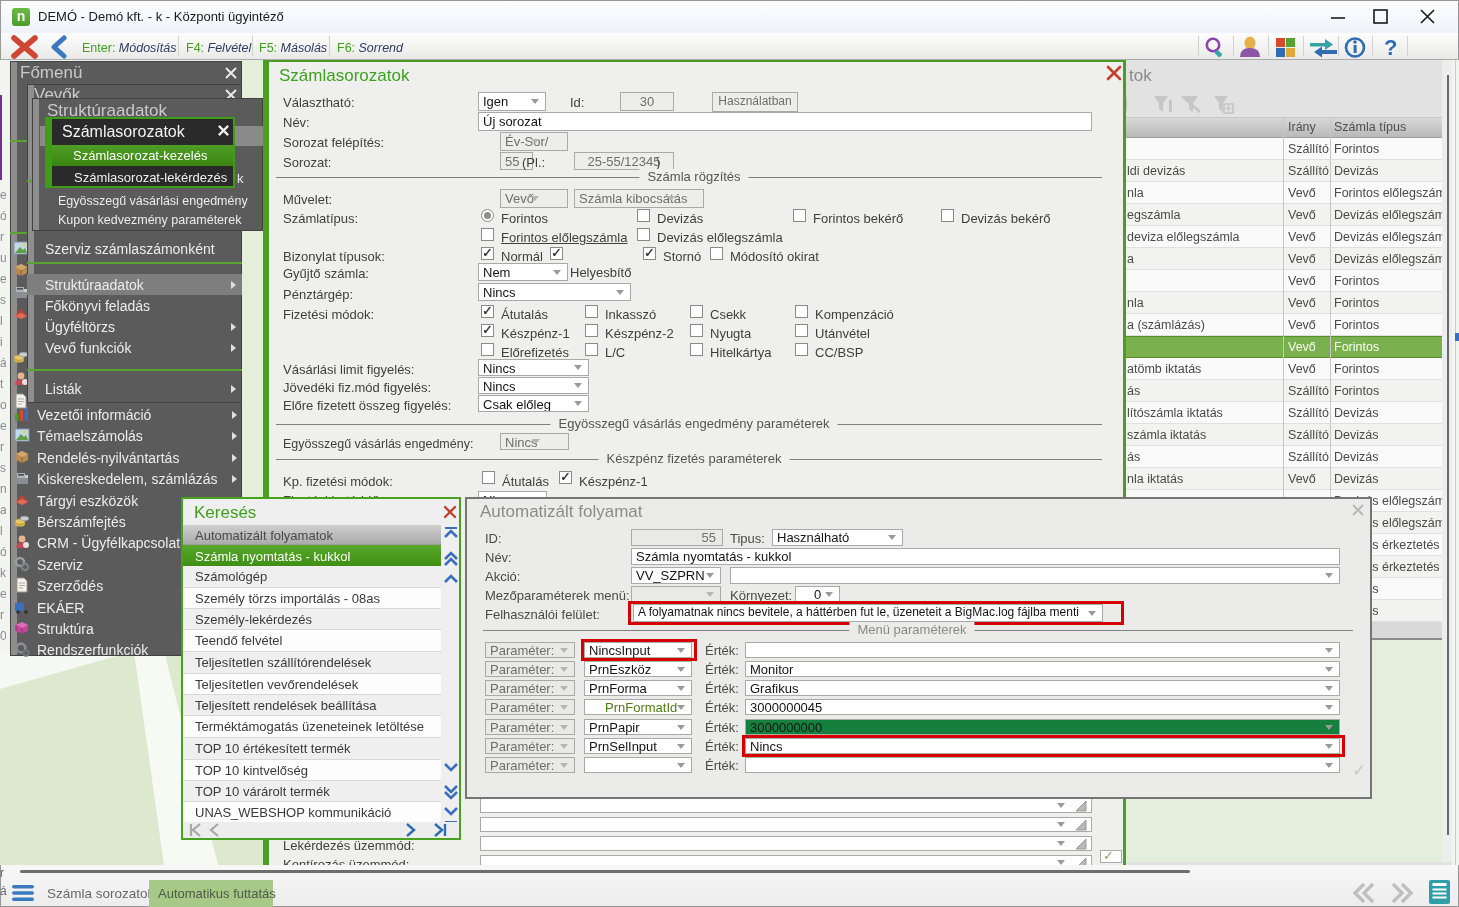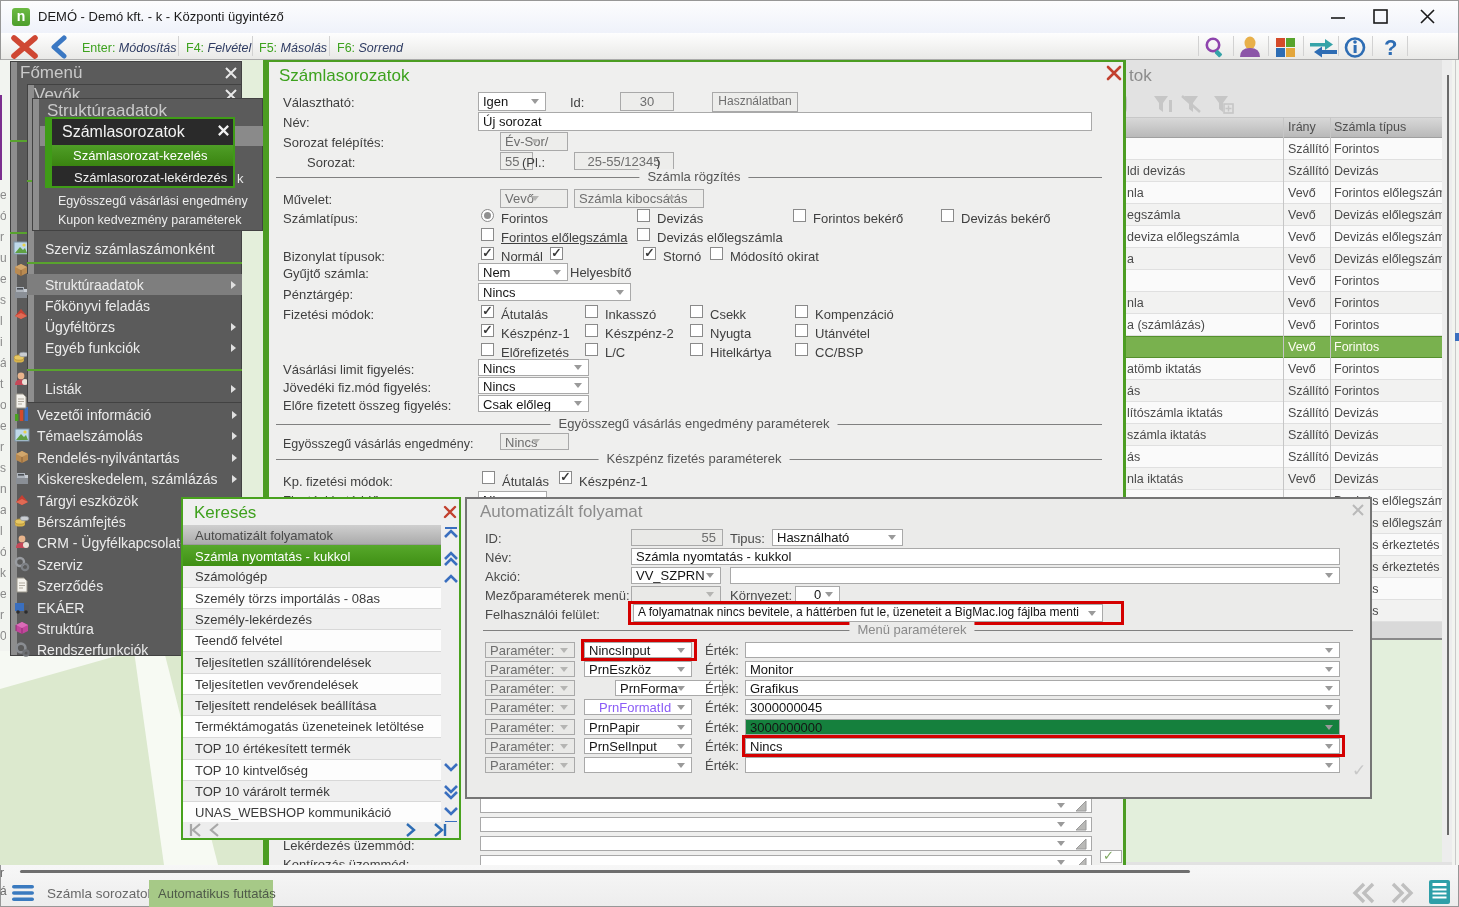--- a/index.html
+++ b/index.html
@@ -153,21 +153,21 @@
 <div class="abs fld" style="left:478px;top:92px;width:68px;height:19px;font-size:13px;">Igen</div>
 <div class="abs tri" style="left:531px;top:99px;border-top-color:#9A9A9A;"></div>
 <div class="abs lbl" style="left:570px;top:95px;color:#3F3F3F;font-size:13px;">Id:</div>
 <div class="abs fld dis" style="left:598px;top:92px;width:54px;height:19px;font-size:13px;text-align:center;">30</div>
 <div class="abs fld dis" style="left:690px;top:92px;width:86px;height:20px;font-size:12px;text-align:center;">Használatban</div>
 <div class="abs lbl" style="left:283px;top:115px;color:#3F3F3F;font-size:13px;">Név:</div>
 <div class="abs fld" style="left:478px;top:112px;width:614px;height:19px;font-size:13px;">Új sorozat</div>
 <div class="abs lbl" style="left:283px;top:135px;color:#3F3F3F;font-size:13px;">Sorozat felépítés:</div>
 <div class="abs fld dis" style="left:478px;top:132px;width:68px;height:19px;font-size:13px;">Év-Sor/</div>
 <div class="abs tri" style="left:531px;top:139px;border-top-color:#B5B5B3;"></div>
-<div class="abs lbl" style="left:283px;top:155px;color:#3F3F3F;font-size:13px;margin-left:24px;">Sorozat:</div>
+<div class="abs lbl" style="left:283px;top:155px;color:#3F3F3F;font-size:13px;">Sorozat:</div>
 <div class="abs fld dis" style="left:478px;top:152px;width:33px;height:18px;font-size:13px;">55</div>
 <div class="abs lbl" style="left:522px;top:155px;color:#3F3F3F;font-size:13px;">(Pl.:</div>
 <div class="abs fld dis" style="left:552px;top:152px;width:100px;height:18px;font-size:13px;text-align:center;">25-55/12345</div>
 <div class="abs lbl" style="left:656px;top:155px;color:#3F3F3F;font-size:13px;">)</div>
 <div class="abs sepline" style="left:276px;top:177px;width:826px;"></div>
 <div class="abs septxt" style="left:694px;top:169px;transform:translateX(-50%);background:#EFEFEE;padding:0 8px;">Számla rögzítés</div>
 <div class="abs lbl" style="left:283px;top:192px;color:#3F3F3F;font-size:13px;">Művelet:</div>
 <div class="abs fld dis" style="left:478px;top:189px;width:68px;height:19px;font-size:13px;">Vevő</div>
 <div class="abs tri" style="left:531px;top:196px;border-top-color:#B5B5B3;"></div>
 <div class="abs fld dis" style="left:552px;top:189px;width:130px;height:19px;font-size:13px;">Számla kibocsátás</div>
@@ -398,21 +398,21 @@
   </svg>
 <div class="abs gsep" style="left:27px;top:180px;width:8px;"></div>
 <div class="abs mitem" style="left:45px;top:241px;">Szerviz számlaszámonként</div>
 <div class="abs gsep" style="left:27px;top:262px;width:215px;"></div>
 <div class="abs" style="left:27px;top:274px;width:215px;height:21px;background:#7E7E7E;"></div>
 <div class="abs mitem" style="left:45px;top:277px;">Struktúraadatok</div>
 <div class="abs marr" style="left:231px;top:281px;"></div>
 <div class="abs mitem" style="left:45px;top:298px;">Főkönyvi feladás</div>
 <div class="abs mitem" style="left:45px;top:319px;">Ügyféltörzs</div>
 <div class="abs marr" style="left:231px;top:323px;"></div>
-<div class="abs mitem" style="left:45px;top:340px;">Egyéb funkciók</div>
+<div class="abs mitem" style="left:45px;top:340px;">Vevő funkciók</div>
 <div class="abs marr" style="left:231px;top:344px;"></div>
 <div class="abs gsep" style="left:27px;top:369px;width:215px;"></div>
 <div class="abs mitem" style="left:45px;top:381px;">Listák</div>
 <div class="abs marr" style="left:231px;top:385px;"></div>
 <div class="abs menu" style="left:32px;top:98px;width:231px;height:133px;"></div>
 <div class="abs mtitle" style="left:47px;top:101px;">Struktúraadatok</div>
 <div class="abs" style="left:40px;top:126px;width:223px;height:20px;background:#8A8A8A;"></div>
 
 <div class="abs mitem" style="left:58px;top:194px;font-size:12.5px;">Egyösszegű vásárlási engedmény</div>
 <div class="abs mitem" style="left:58px;top:213px;font-size:12.5px;">Kupon kedvezmény paraméterek</div>
@@ -530,28 +530,28 @@
 <div class="abs tri" style="left:1325px;top:648px;border-top-color:#9A9A9A;"></div>
 <div class="abs" style="left:485px;top:661px;width:90px;height:16px;background:#E9E9E7;border:1px solid #A9A9A9;font-size:13px;color:#6E6E6E;padding:0 4px;white-space:nowrap;">Paraméter:</div>
 <div class="abs tri" style="left:560px;top:667px;border-top-color:#B5B5B3;"></div>
 <div class="abs" style="left:584px;top:661px;width:108px;height:16px;background:#fff;border:1px solid #A9A9A9;font-size:13px;color:#141414;padding:0 4px;white-space:nowrap;">PrnEszköz</div>
 <div class="abs tri" style="left:677px;top:667px;border-top-color:#9A9A9A;"></div>
 <div class="abs" style="left:705px;top:662px;font-size:13px;color:#4A4A4A;white-space:nowrap;">Érték:</div>
 <div class="abs" style="left:745px;top:661px;width:595px;height:16px;background:#fff;border:1px solid #A9A9A9;font-size:13px;color:#141414;padding:0 4px;white-space:nowrap;">Monitor</div>
 <div class="abs tri" style="left:1325px;top:667px;border-top-color:#9A9A9A;"></div>
 <div class="abs" style="left:485px;top:680px;width:90px;height:16px;background:#E9E9E7;border:1px solid #A9A9A9;font-size:13px;color:#6E6E6E;padding:0 4px;white-space:nowrap;">Paraméter:</div>
 <div class="abs tri" style="left:560px;top:686px;border-top-color:#B5B5B3;"></div>
-<div class="abs" style="left:584px;top:680px;width:108px;height:16px;background:#fff;border:1px solid #A9A9A9;font-size:13px;color:#141414;padding:0 4px;white-space:nowrap;margin-left:31px;">PrnForma</div>
+<div class="abs" style="left:584px;top:680px;width:108px;height:16px;background:#fff;border:1px solid #A9A9A9;font-size:13px;color:#141414;padding:0 4px;white-space:nowrap;">PrnForma</div>
 <div class="abs tri" style="left:677px;top:686px;border-top-color:#9A9A9A;"></div>
 <div class="abs" style="left:705px;top:681px;font-size:13px;color:#4A4A4A;white-space:nowrap;">Érték:</div>
 <div class="abs" style="left:745px;top:680px;width:595px;height:16px;background:#fff;border:1px solid #A9A9A9;font-size:13px;color:#141414;padding:0 4px;white-space:nowrap;">Grafikus</div>
 <div class="abs tri" style="left:1325px;top:686px;border-top-color:#9A9A9A;"></div>
 <div class="abs" style="left:485px;top:699px;width:90px;height:16px;background:#E9E9E7;border:1px solid #A9A9A9;font-size:13px;color:#6E6E6E;padding:0 4px;white-space:nowrap;">Paraméter:</div>
 <div class="abs tri" style="left:560px;top:705px;border-top-color:#B5B5B3;"></div>
-<div class="abs" style="left:584px;top:699px;width:108px;height:16px;background:#fff;border:1px solid #A9A9A9;font-size:13px;color:#8b5cf6;padding:0 14px;white-space:nowrap;">PrnFormatId</div>
+<div class="abs" style="left:584px;top:699px;width:108px;height:16px;background:#fff;border:1px solid #A9A9A9;font-size:13px;color:#4d7c0f;padding:0 20px;white-space:nowrap;">PrnFormatId</div>
 <div class="abs tri" style="left:677px;top:705px;border-top-color:#9A9A9A;"></div>
 <div class="abs" style="left:705px;top:700px;font-size:13px;color:#4A4A4A;white-space:nowrap;">Érték:</div>
 <div class="abs" style="left:745px;top:699px;width:595px;height:16px;background:#fff;border:1px solid #A9A9A9;font-size:13px;color:#141414;padding:0 4px;white-space:nowrap;">3000000045</div>
 <div class="abs tri" style="left:1325px;top:705px;border-top-color:#9A9A9A;"></div>
 <div class="abs" style="left:485px;top:719px;width:90px;height:16px;background:#E9E9E7;border:1px solid #A9A9A9;font-size:13px;color:#6E6E6E;padding:0 4px;white-space:nowrap;">Paraméter:</div>
 <div class="abs tri" style="left:560px;top:725px;border-top-color:#B5B5B3;"></div>
 <div class="abs" style="left:584px;top:719px;width:108px;height:16px;background:#fff;border:1px solid #A9A9A9;font-size:13px;color:#141414;padding:0 4px;white-space:nowrap;">PrnPapir</div>
 <div class="abs tri" style="left:677px;top:725px;border-top-color:#9A9A9A;"></div>
 <div class="abs" style="left:705px;top:720px;font-size:13px;color:#4A4A4A;white-space:nowrap;">Érték:</div>
 <div class="abs" style="left:745px;top:719px;width:595px;height:16px;background:#15803d;border:1px solid #A9A9A9;font-size:13px;color:#141414;padding:0 4px;white-space:nowrap;">3000000000</div>

